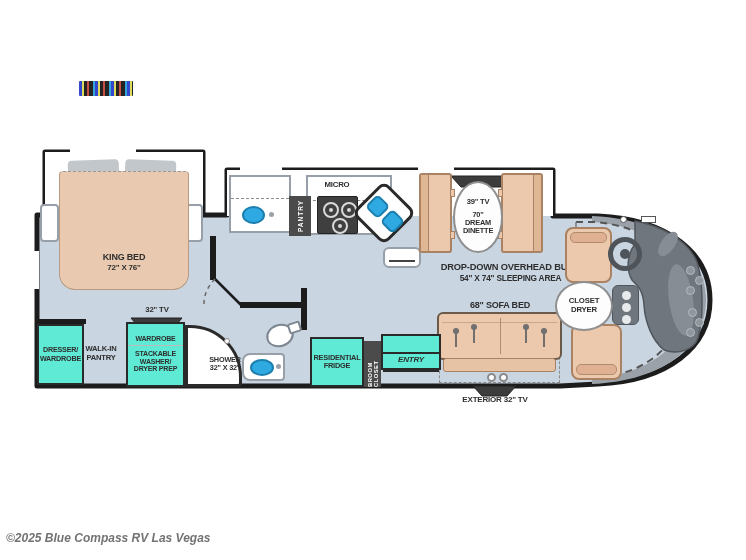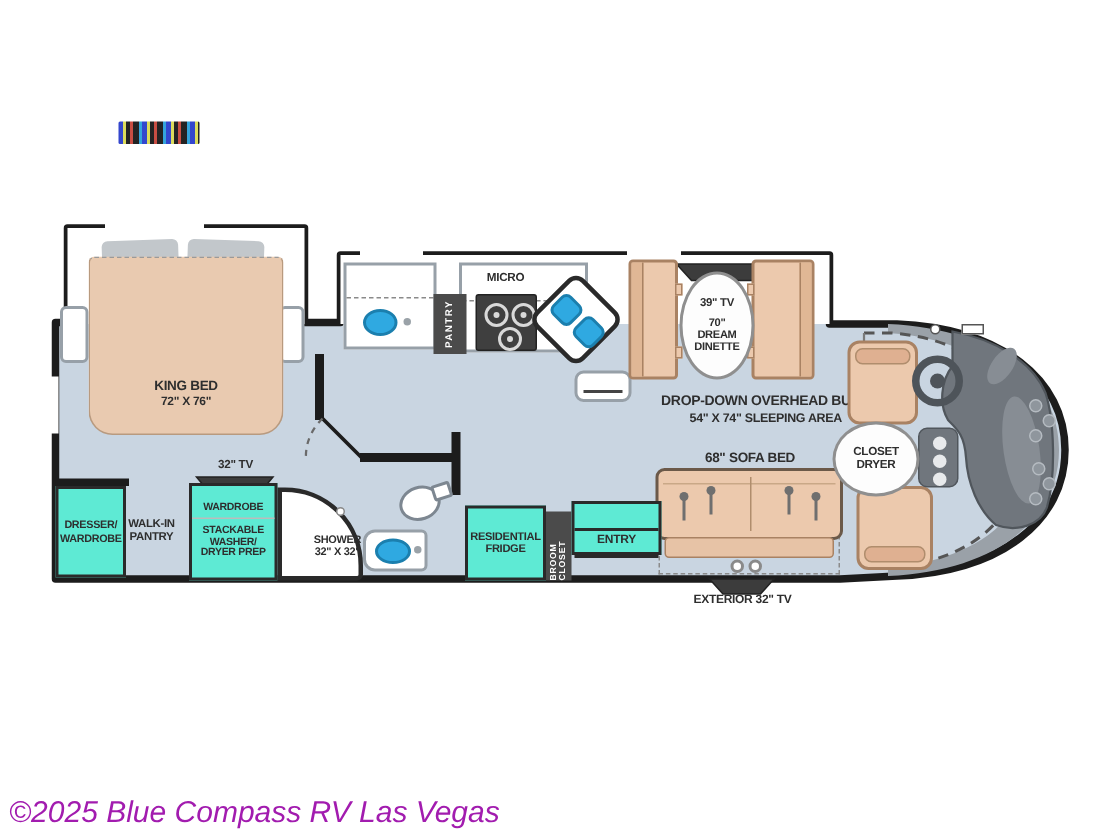--- a/index.html
+++ b/index.html
@@ -14,21 +14,21 @@
          display:flex;align-items:center;justify-content:center;width:100%;height:100%;letter-spacing:1px;}
   .oval{border-radius:50%;background:#fdfdfd;border:2px solid #8f8f8f;
         display:flex;flex-direction:column;align-items:center;justify-content:center;}
   .dot{border-radius:50%;}
   .burner{position:absolute;border:2px solid #d9d9d9;border-radius:50%;}
   .burner i{position:absolute;left:50%;top:50%;width:4px;height:4px;margin:-2px 0 0 -2px;
             background:#d9d9d9;border-radius:50%;}
   .step{position:absolute;left:0;right:0;border-top:2px solid #2a2a2a;}
   .belt{position:absolute;width:2px;height:15px;background:#6f6f6f;}
   .belt i{position:absolute;top:-4px;left:-2px;width:6px;height:6px;background:#6f6f6f;border-radius:50%;}
-  .copyright{font-size:20px;font-weight:400;font-style:italic;color:#a21caf;}
+  .copyright{font-size:12px;font-weight:700;font-style:italic;color:#737373;}
 </style>
 </head>
 <body>
 
 <svg class="abs" style="left:0;top:0;" width="746" height="560" viewBox="0 0 746 560">
 
   <path d="M 37,215 H 45 V 152 H 203 V 215 H 227 V 170 H 553 V 216 H 598
            C 668,219 710,253 710,300 C 710,347 668,381 598,384 L 560,386 L 37,386 Z" fill="#c9d5e1" stroke="#1c1c1c" stroke-width="5" stroke-linejoin="round"></path>
 
   <rect x="45" y="152" width="158" height="64" fill="#ffffff"></rect>
@@ -204,21 +204,21 @@
   <div class="lbl" style="font-size:7.4px;">
     <div>RESIDENTIAL</div>
     <div>FRIDGE</div>
   </div>
 </div>
 
 <div class="abs" style="left:364px;top:341px;width:17px;height:46px;background:#4b4b4b;">
   <span class="vtext" style="font-size:5.8px;letter-spacing:0.5px;">BROOM CLOSET</span>
 </div>
 
-<div class="abs white-box" style="left:381px;top:334px;width:60px;height:36px;">
+<div class="abs white-box" style="left:381px;top:334px;width:60px;height:36px;font-style:italic;">
   <span class="step" style="top:16px;"></span>
   <span class="step" style="top:34px;"></span>
   <div class="lbl" style="position:absolute;left:0;right:0;top:20px;font-size:8px;">ENTRY</div>
 </div>
 
 <div class="abs lbl" style="left:450px;top:396px;width:90px;font-size:8px;">EXTERIOR 32" TV</div>
 
 <div class="abs oval" style="left:555px;top:281px;width:58px;height:50px;z-index:3;">
   <div class="lbl" style="font-size:7.8px;">
     <div>CLOSET</div>

